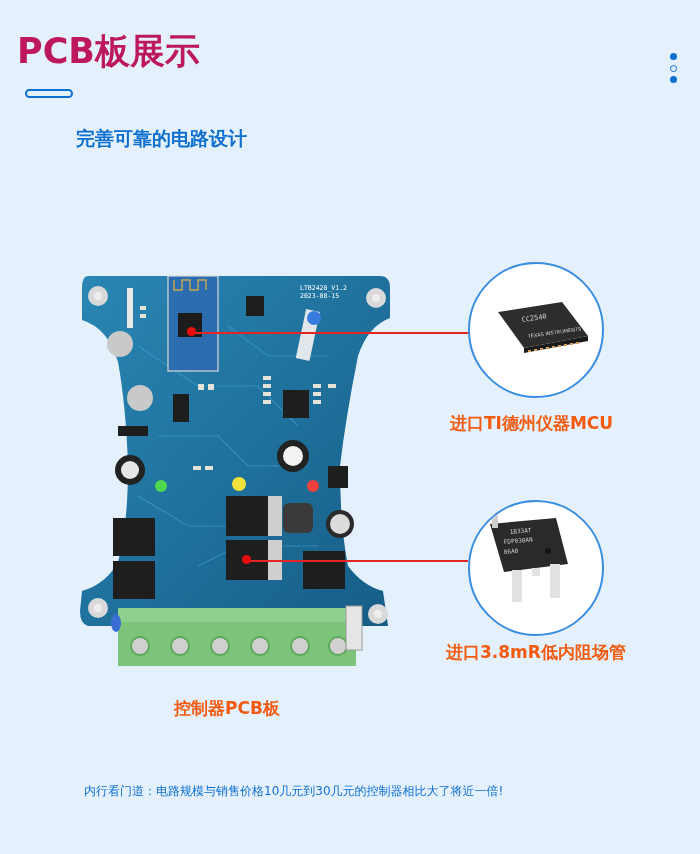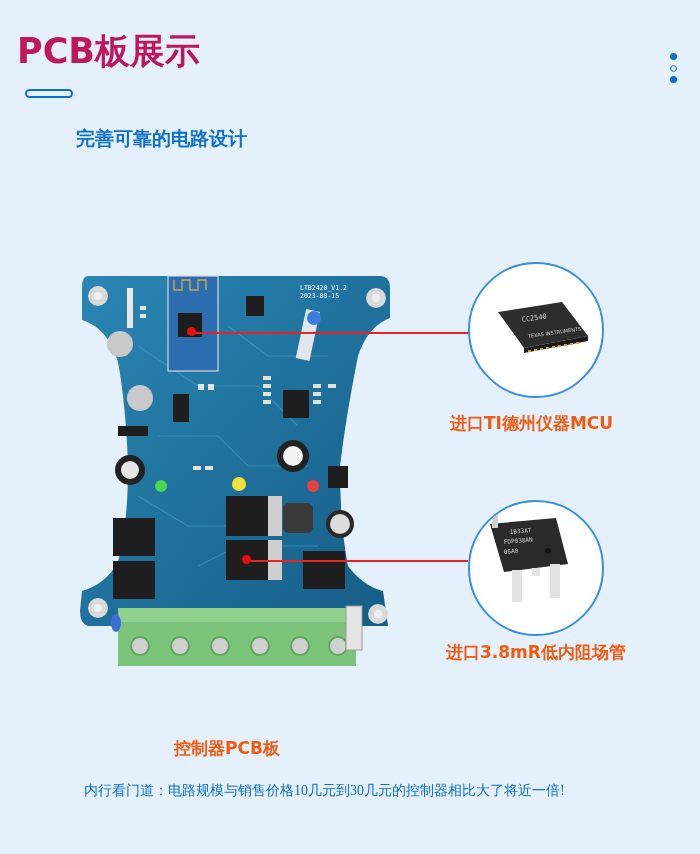--- a/index.html
+++ b/index.html
@@ -23,23 +23,23 @@
   .callout-line { position:absolute; height:1.5px; background:#e52424; }
   .callout-dot { position:absolute; width:9px; height:9px; border-radius:50%; background:#e60e0e; }
 
   .circle { position:absolute; width:136px; height:136px; border-radius:50%; border:2px solid #3a8ee0; background:#fff; overflow:hidden; }
   .circle-1 { left:468px; top:262px; }
   .circle-2 { left:468px; top:500px; }
 
   .label-orange { position:absolute; color:#f25a0f; font-weight:bold; font-size:17px; white-space:nowrap; }
   .lbl-mcu { left:442px; top:412px;margin-left:8px; }
   .lbl-mos { left:446px; top:641px; }
-  .lbl-pcb { left:174px; top:697px;margin-top:40px; }
-
-  .bottom-text { position:absolute; left:84px; top:777px; width:590px; color:#0d6fcf; font-size:14px; line-height:28px; font-weight:normal;font-family:Liberation Serif, serif; }
+  .lbl-pcb { left:174px; top:697px; }
+
+  .bottom-text { position:absolute; left:84px; top:777px; width:590px; color:#0d6fcf; font-size:12px; line-height:28px; font-weight:normal; }
 </style>
 </head>
 <body>
 
 <div class="title">PCB板展示</div>
 <div class="title-bar"></div>
 
 <div class="dots">
   <div class="dot fill"></div>
   <div class="dot ring"></div>

